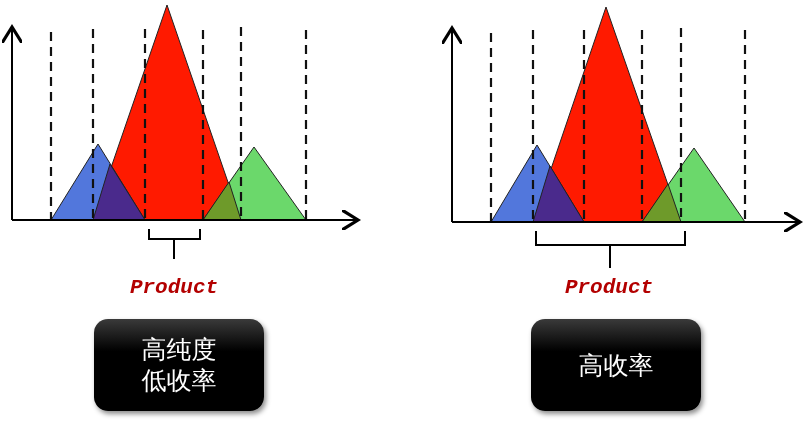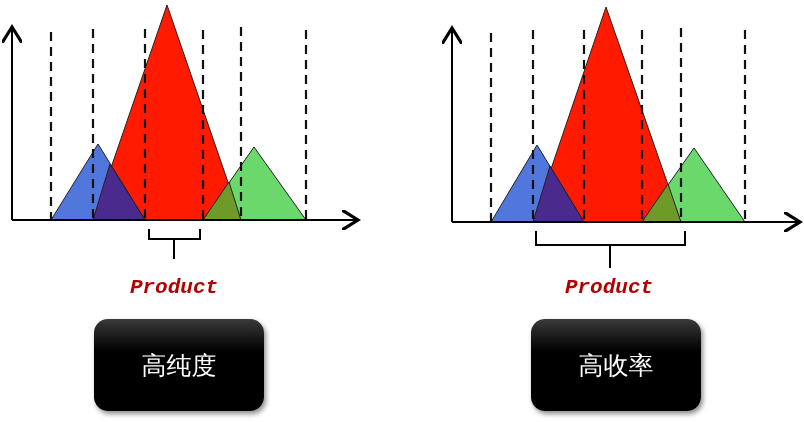--- a/index.html
+++ b/index.html
@@ -49,20 +49,21 @@
     </g>
 
     <line x1="12" y1="220" x2="12" y2="27" stroke="#000" stroke-width="2" marker-end="url(#arrowL)"></line>
     <line x1="12" y1="220" x2="358" y2="220" stroke="#000" stroke-width="2" marker-end="url(#arrowL)"></line>
 
     <path d="M149,229 L149,239 L200,239 L200,229 M174,239 L174,259" fill="none" stroke="#000" stroke-width="2"></path>
   </svg>
   <div class="product-label" style="left:94px; top:276px;">Product</div>
   <div class="result-box" style="left:94px; top:319px;">
     <div>高纯度</div>
+    <div>低收率</div>
   </div>
 </div>
 
 <div class="panel" style="left:402px;">
   <svg width="402" height="300">
     <defs>
       <marker id="arrowR" markerWidth="10" markerHeight="10" refX="8" refY="5" orient="auto">
         <path d="M0,0 L8,5 L0,10" fill="none" stroke="#000" stroke-width="1.6"></path>
       </marker>
     </defs>

